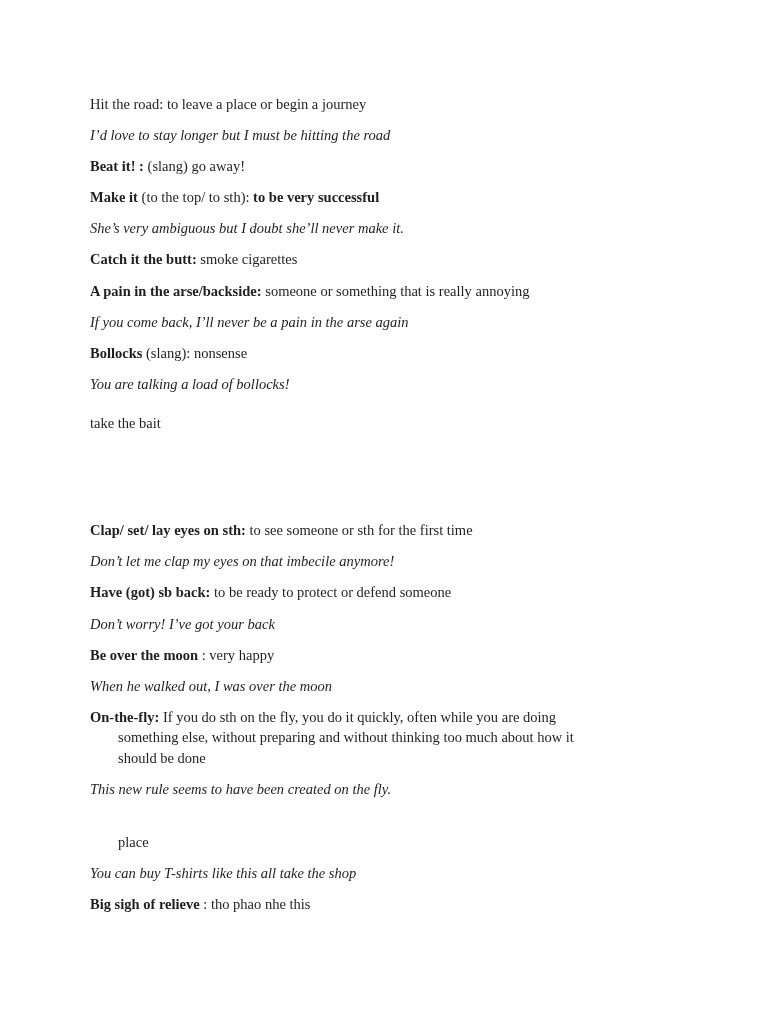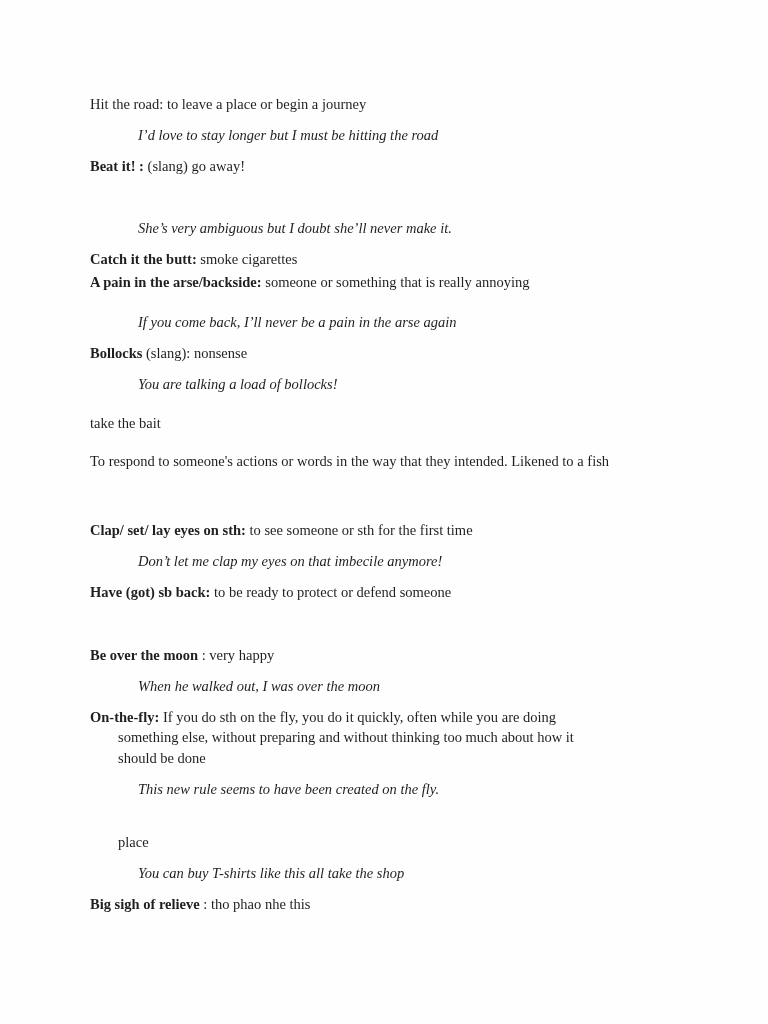--- a/index.html
+++ b/index.html
@@ -22,21 +22,21 @@
       width: 768px; height: 1024px;
       background: #fefefe;
     }
     .line {
       position: absolute;
       left: 90px;
       white-space: nowrap;
       line-height: 20px;
     }
     .b { font-weight: bold; text-align: right; }
-    .i { font-style: italic; margin-left: 48px; }
+    .i { font-style: italic; }
     .indent {
       position: absolute;
       left: 118px;
       white-space: nowrap;
       line-height: 20px;
     }
   </style>
 </head>
 <body>
 
@@ -47,65 +47,68 @@
   </div>
 
   <div class="line i" style="top:125px">
     <span>I’d love to stay longer but I must be hitting the road</span>
   </div>
 
   <div class="line" style="top:156px">
     <span class="b">Beat it! :</span><span> (slang) go away!</span>
   </div>
 
+  <div class="line" style="top:187px">
+    <span class="b">Make it</span><span> (to the top/ to sth): </span><span class="b">to be very successful</span>
+  </div>
 
   <div class="line i" style="top:218px">
     <span>She’s very ambiguous but I doubt she’ll never make it.</span>
   </div>
 
   <div class="line" style="top:249px">
     <span class="b">Catch it the butt:</span><span> smoke cigarettes</span>
   </div>
 
-  <div class="line" style="top:272px">
+  <div class="line" style="top:281px">
     <span class="b">A pain in the arse/backside:</span><span> someone or something that is really annoying</span>
   </div>
 
   <div class="line i" style="top:312px">
     <span>If you come back, I’ll never be a pain in the arse again</span>
   </div>
 
   <div class="line" style="top:343px">
     <span class="b">Bollocks</span><span> (slang): nonsense</span>
   </div>
 
   <div class="line i" style="top:374px">
     <span>You are talking a load of bollocks!</span>
   </div>
 
   <div class="line" style="top:413px">
     <span>take the bait</span>
   </div>
 
-  <div class="line" style="top:451px">
-    <span>To respond to someone's actions or words in the way that they intended. Likened to a fish</span>
-  </div>
 
   <div class="line" style="top:520px">
     <span class="b">Clap/ set/ lay eyes on sth:</span><span> to see someone or sth for the first time</span>
   </div>
 
   <div class="line i" style="top:551px">
     <span>Don’t let me clap my eyes on that imbecile anymore!</span>
   </div>
 
   <div class="line" style="top:582px">
     <span class="b">Have (got) sb back:</span><span> to be ready to protect or defend someone</span>
   </div>
 
+  <div class="line i" style="top:614px">
+    <span>Don’t worry! I’ve got your back</span>
+  </div>
 
   <div class="line" style="top:645px">
     <span class="b">Be over the moon</span><span> : very happy</span>
   </div>
 
   <div class="line i" style="top:676px">
     <span>When he walked out, I was over the moon</span>
   </div>
 
   <div class="line" style="top:707px">

